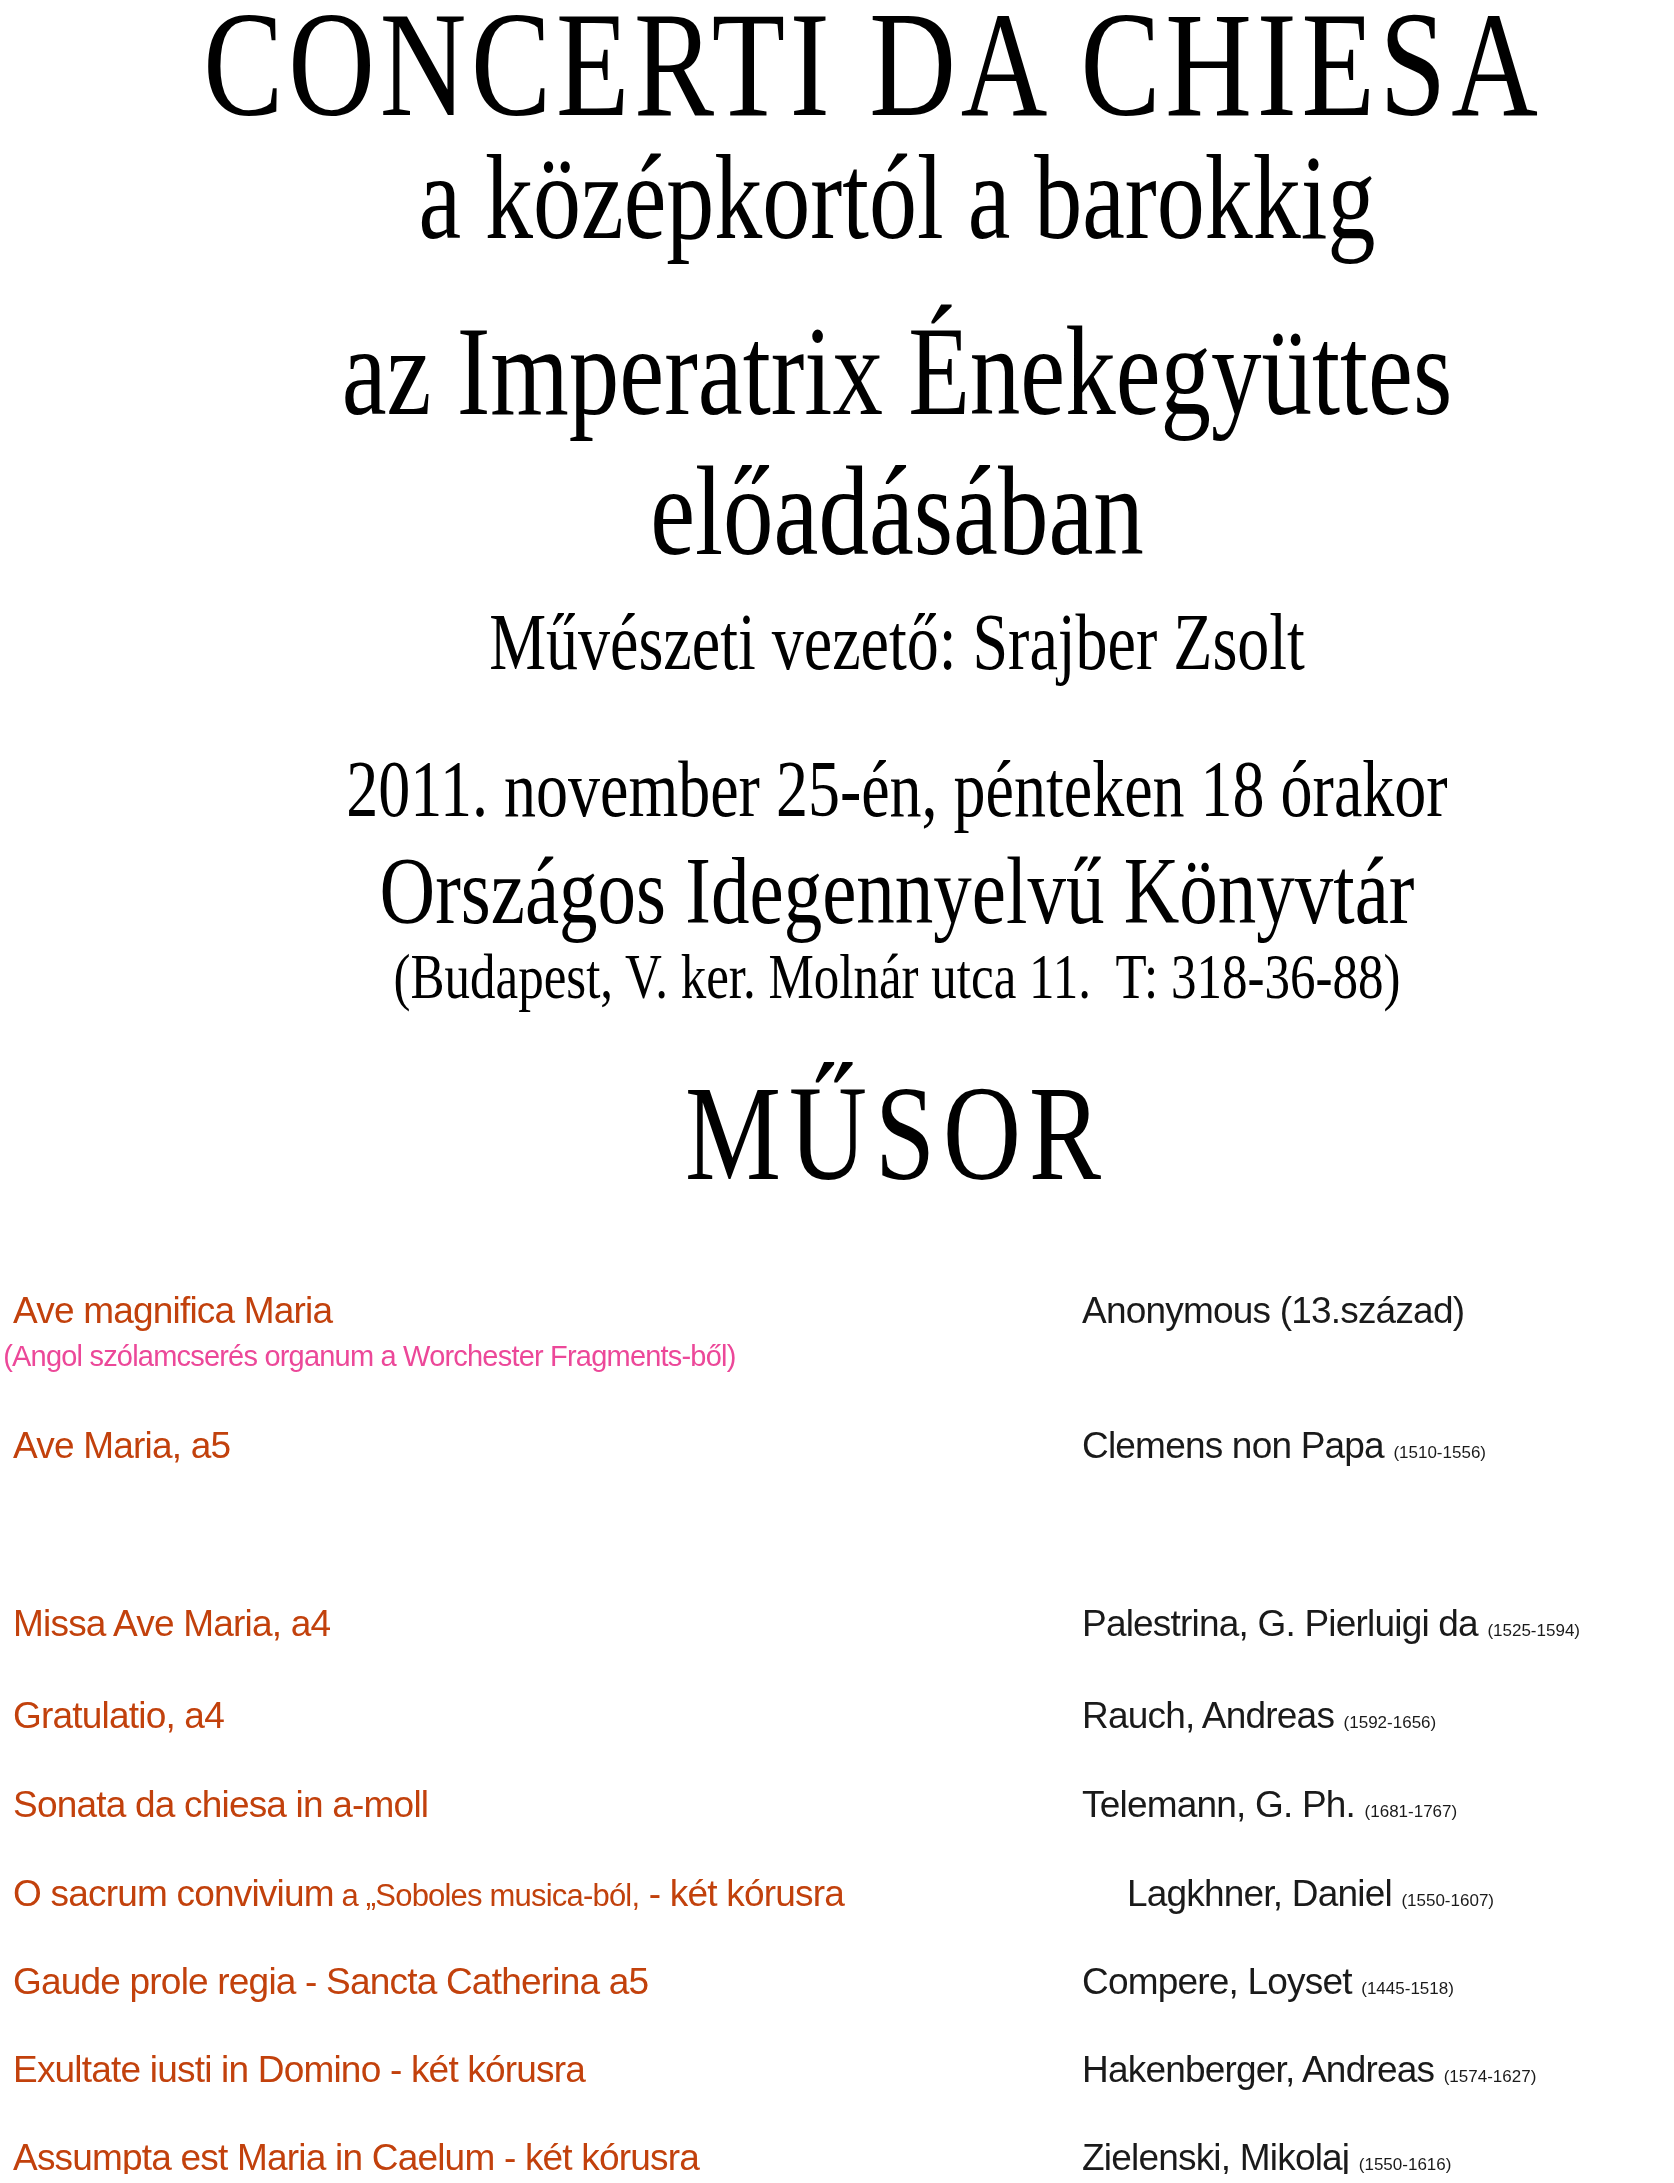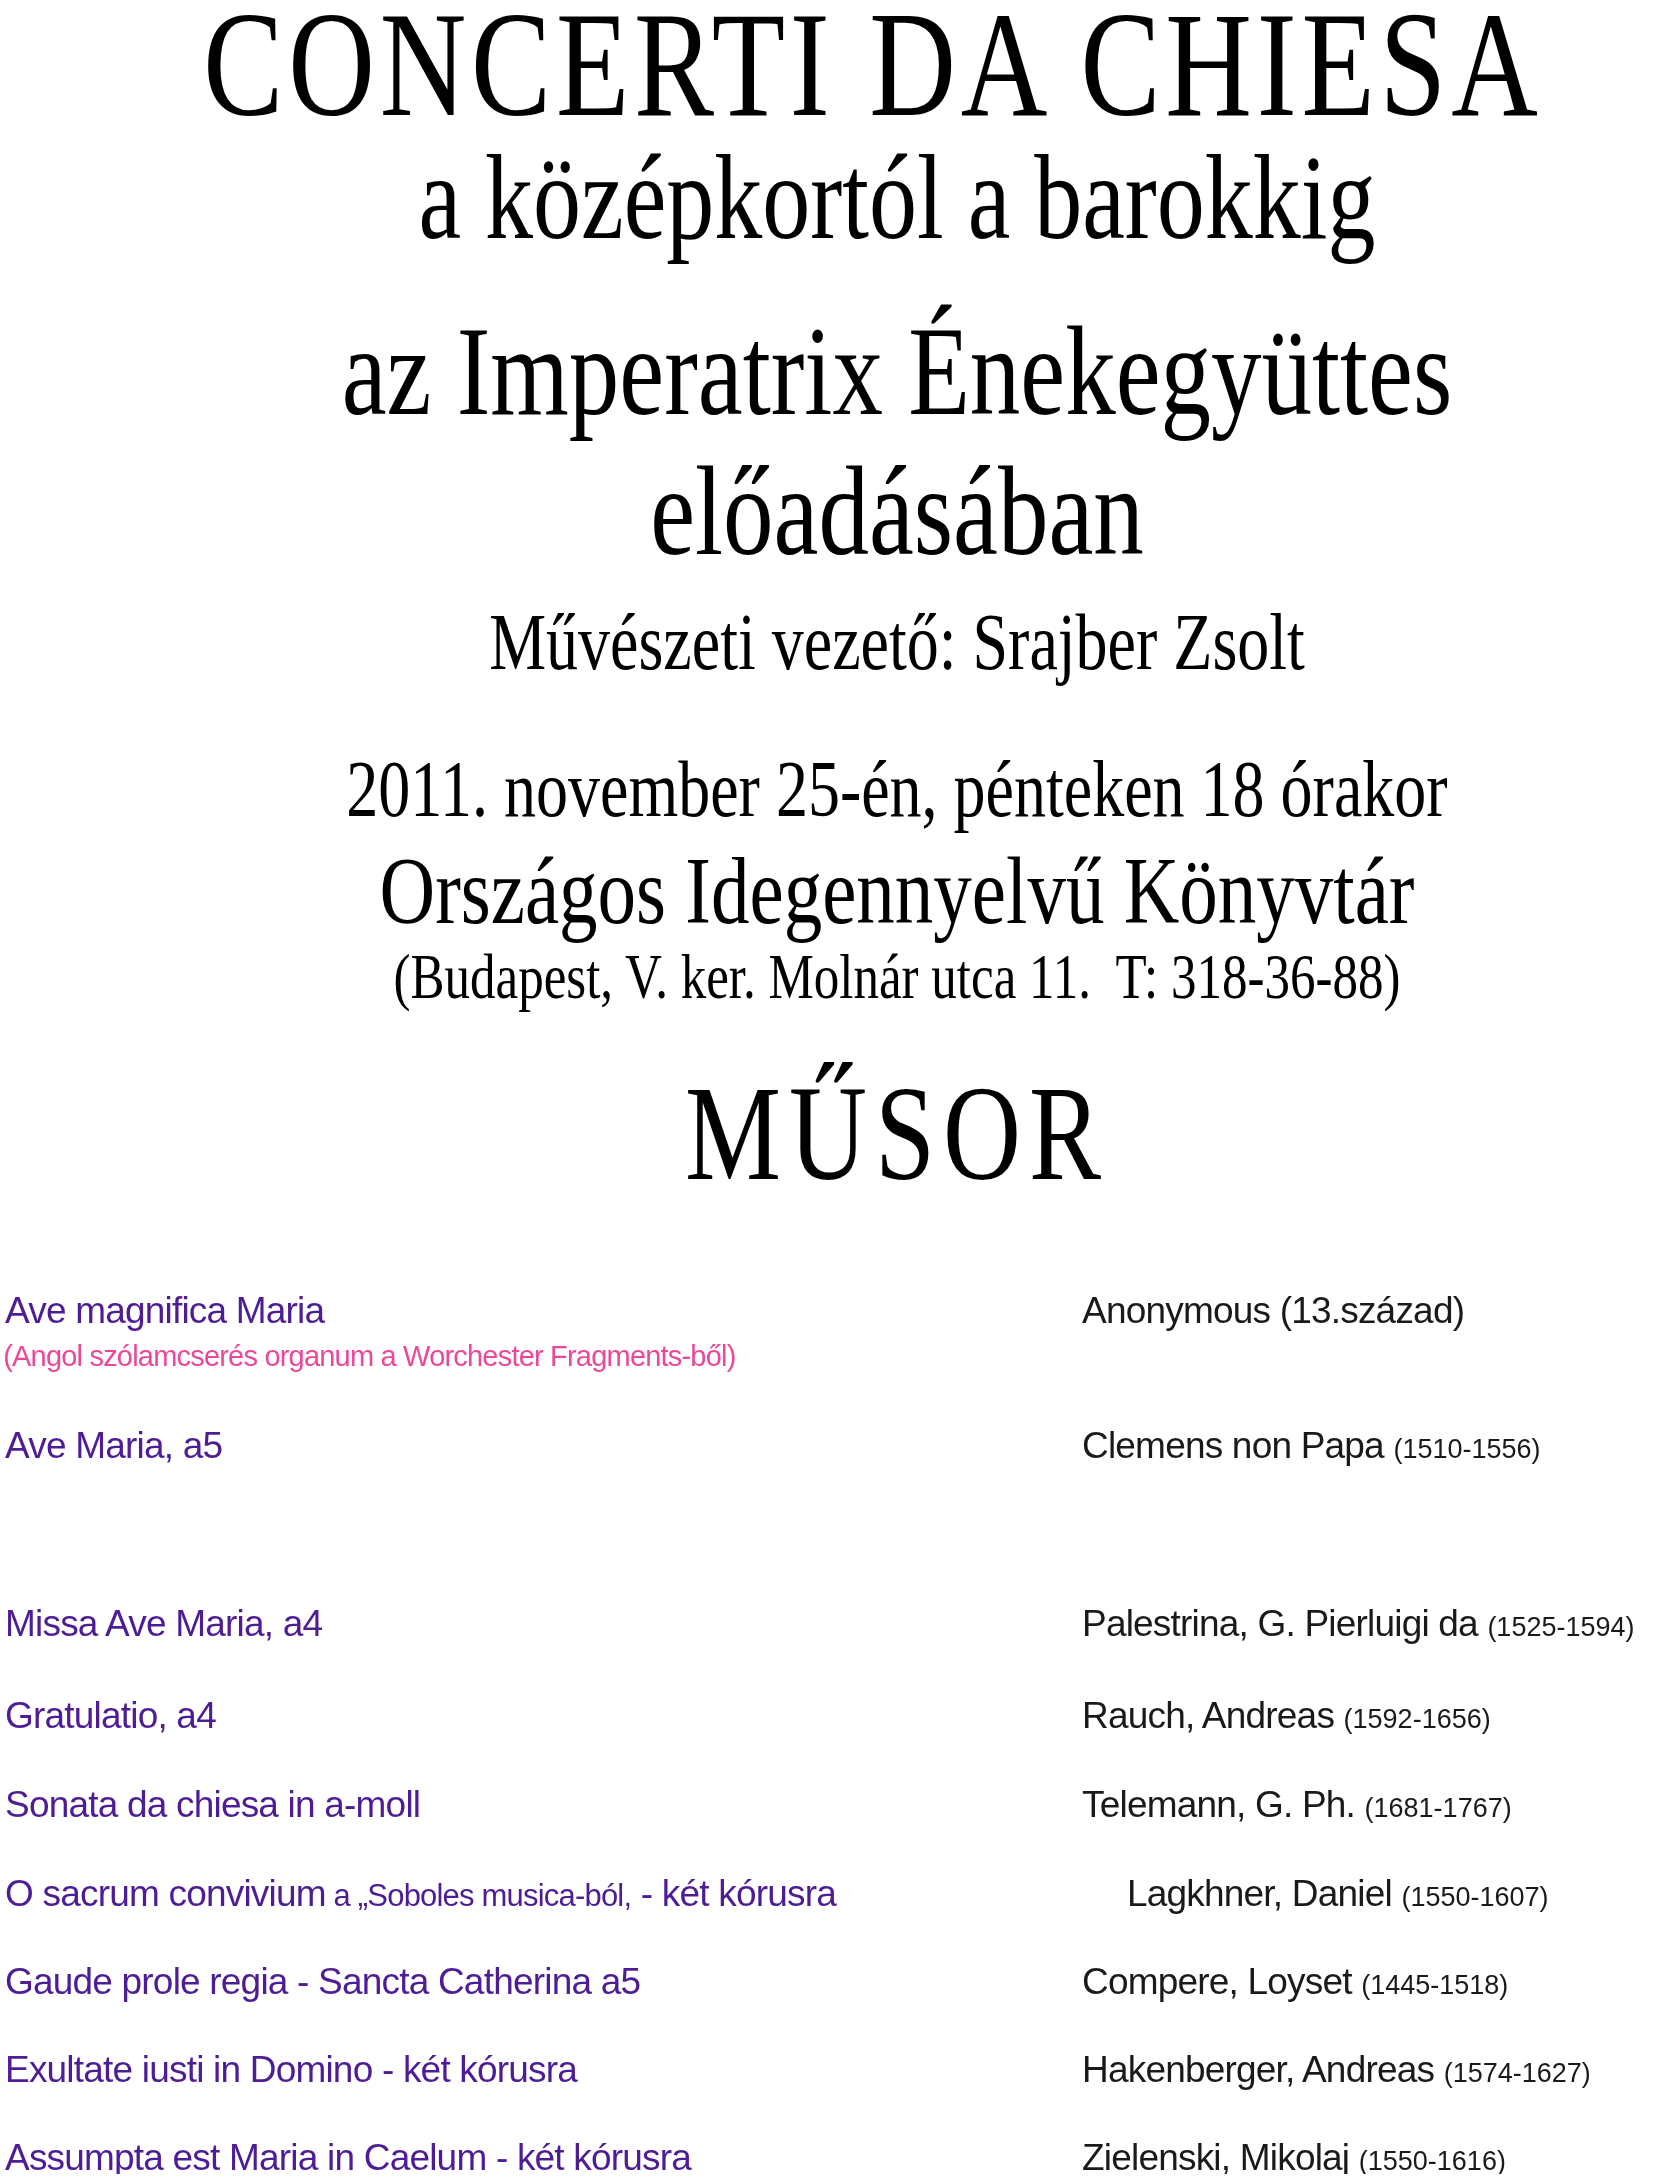--- a/index.html
+++ b/index.html
@@ -40,42 +40,42 @@
     position: absolute;
     left: 0;
     right: 0;
     height: 48px;
     font-family: "Liberation Sans", sans-serif;
     line-height: 1;
     white-space: nowrap;
   }
   .piece {
     position: absolute;
-    left: 5px;
+    left: 13px;
     font-size: 37px;
     letter-spacing: -0.8px;
-    color: #4c1d95;
+    color: #c2410c;
   }
   .piece-sub {
     position: absolute;
     left: 3.2px;
     font-size: 29px;
     letter-spacing: -0.8px;
     color: #ec4899;
   }
   .composer {
     position: absolute;
     left: 1050px;
     font-size: 37px;
     letter-spacing: -0.8px;
     color: #1a1a1a;
     margin-left: 32px;
   }
   .composer.shifted { left: 1095px; }
-  .dates { font-size: 27px; letter-spacing: 0; }
+  .dates { font-size: 17px; letter-spacing: 0; }
   .small-inline { font-size: 31px; }
 </style>
 </head>
 <body>
 
 <div class="page">
 
   <div class="hline title">CONCERTI  DA  CHIESA</div>
   <div class="hline subtitle">a középkortól a barokkig</div>
   <div class="hline ens1">az Imperatrix Énekegyüttes</div>

